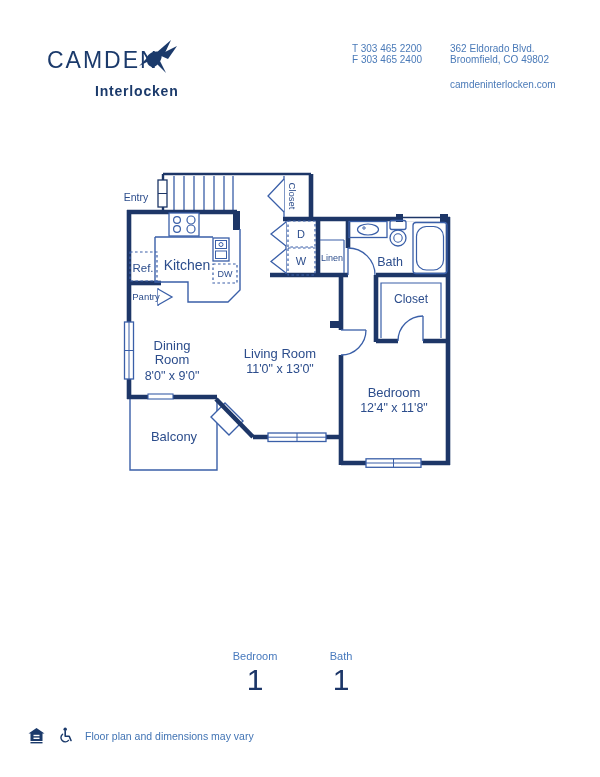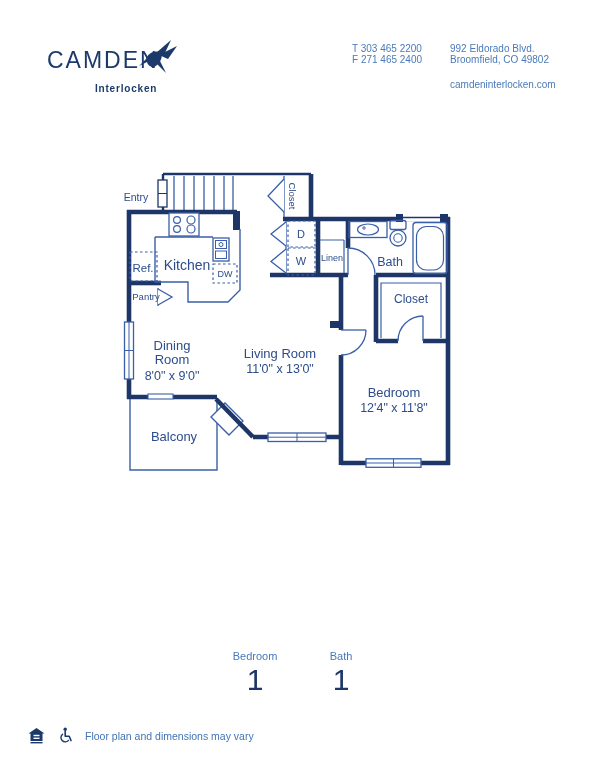--- a/index.html
+++ b/index.html
@@ -3,21 +3,21 @@
 <meta charset="utf-8">
 <style>
   html,body{margin:0;padding:0;}
   body{
     width:600px;height:777px;position:relative;background:#ffffff;
     font-family:"Liberation Sans", sans-serif;overflow:hidden;
   }
   .hdr-logo{position:absolute;left:47px;top:47px;color:#1b3a6b;
     font-size:23px;letter-spacing:2px;font-weight:400;}
   .hdr-sub{position:absolute;left:95px;top:83px;color:#1b3a6b;
-    font-size:10px;font-weight:bold;letter-spacing:0.8px;}
+    font-size:14px;font-weight:bold;letter-spacing:0.8px;}
   .bird{position:absolute;left:137px;top:40px;}
   .contact{position:absolute;top:44px;font-size:10px;line-height:10.5px;color:#4a7ab8;}
   .contact.phones{left:352px;}
   .contact.addr{left:450px;}
   .contact.web{left:450px;top:80px;}
   .plan-svg{position:absolute;left:0;top:0;width:600px;height:777px;}
   .stats{position:absolute;left:0;top:650px;width:600px;height:50px;}
   .stat{position:absolute;text-align:center;}
   .stat-label{font-size:11px;color:#4779bd;line-height:13px;}
   .stat-value{font-size:30px;color:#1c3668;line-height:32px;margin-top:1px;}
@@ -32,24 +32,24 @@
 <svg class="bird" width="40" height="42" viewBox="0 0 40 42">
   <g fill="#1b3a6b">
     <polygon points="34,0 19,13 27,15"></polygon>
     <polygon points="40,6 22,15 31,19"></polygon>
     <path d="M23 12 C16 10 11 14 9 19 L2 26 L10 22 C11 27 17 29 21 24 C25 20 26 14 23 12 Z"></path>
     <polygon points="19,23 29,33 23,21"></polygon>
   </g>
 </svg>
 <div class="contact phones">
   <div>T 303 465 2200</div>
-  <div>F 271 465 2400</div>
+  <div>F 303 465 2400</div>
 </div>
 <div class="contact addr">
-  <div>992 Eldorado Blvd.</div>
+  <div>362 Eldorado Blvd.</div>
   <div>Broomfield, CO 49802</div>
 </div>
 <div class="contact web">camdeninterlocken.com</div>
 
 <svg class="plan-svg" viewBox="0 0 600 777">
 
   <g stroke="#3a5fa8" stroke-width="1.4" fill="none">
     <path d="M130 398 V 470 H 217 V 402"></path>
   </g>
 

